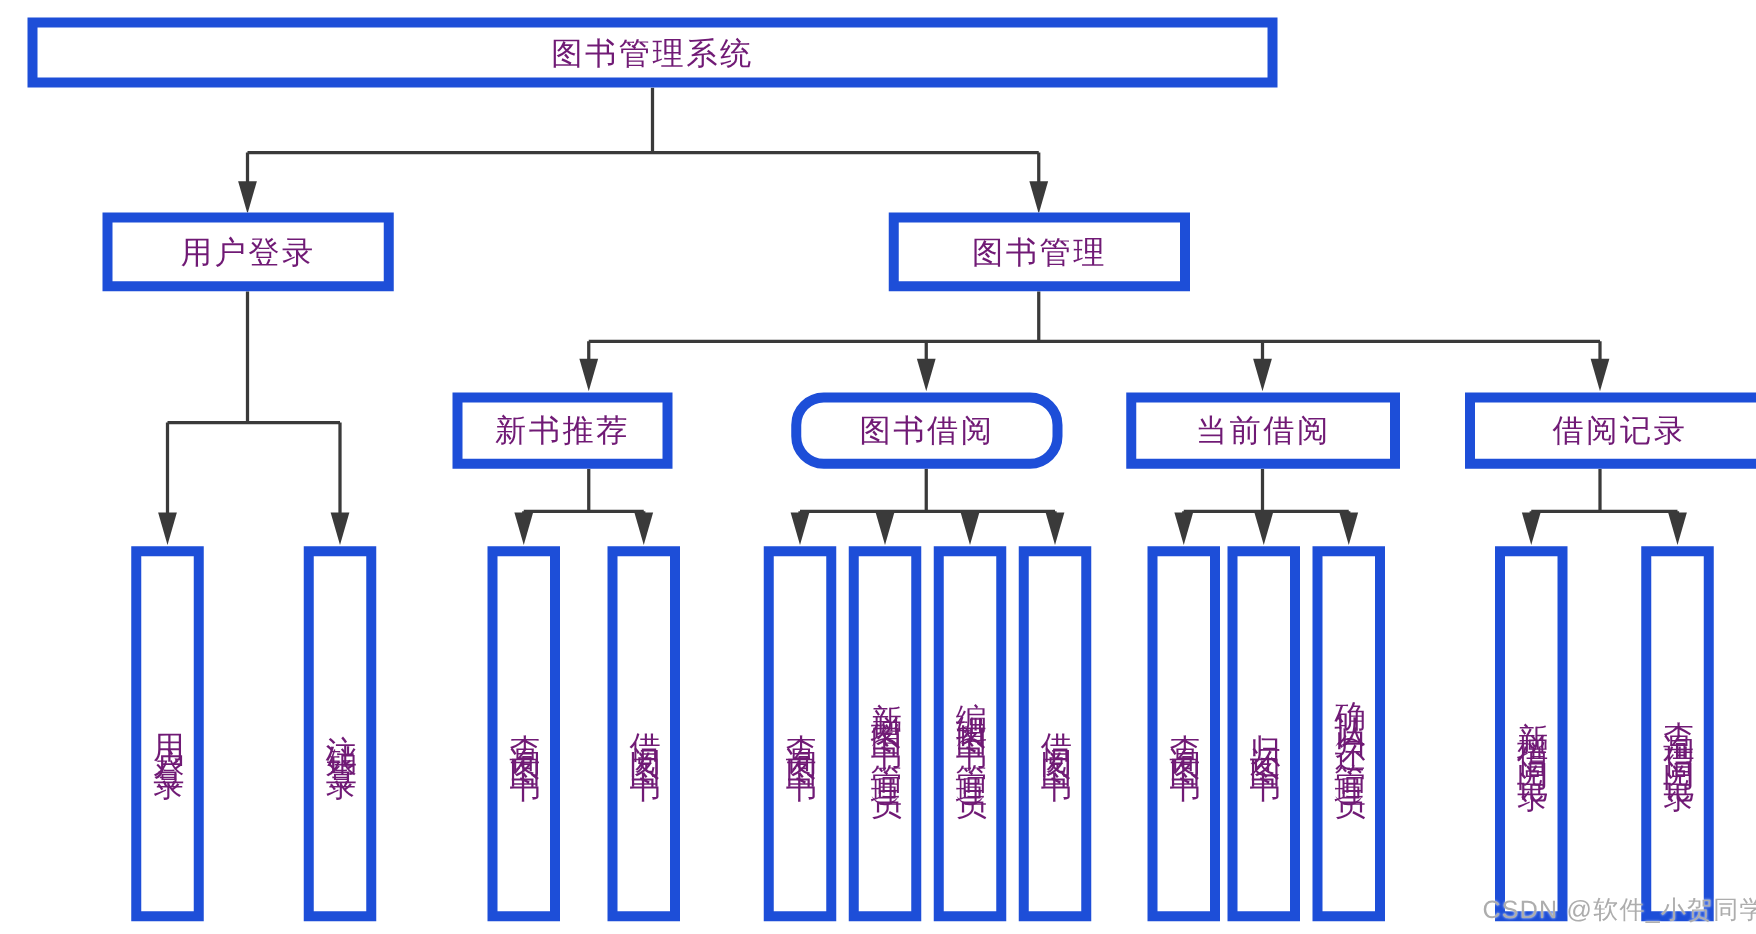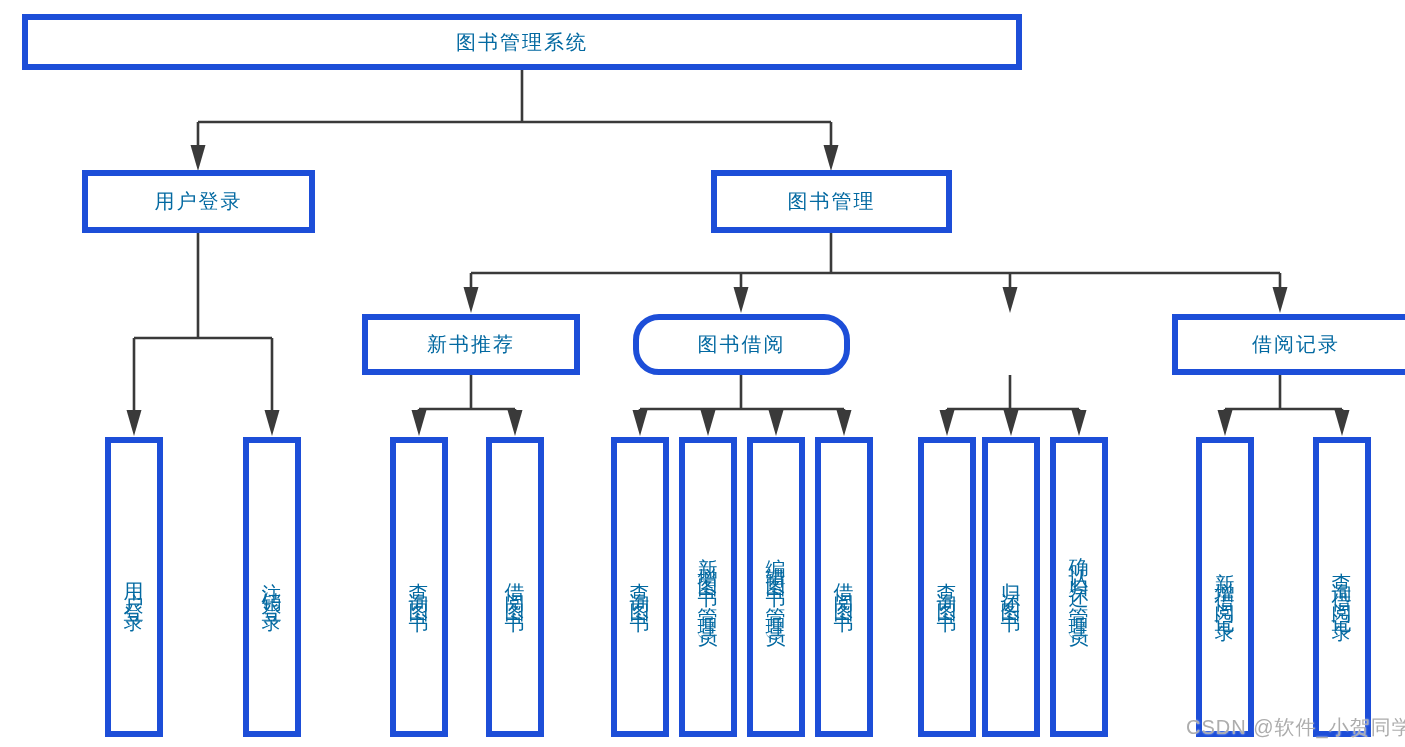--- a/index.html
+++ b/index.html
@@ -19,27 +19,27 @@
     position: absolute;
     left: 0;
     top: 0;
     width: 1405px;
     height: 747px;
     z-index: 1;
   }
   .node {
     position: absolute;
     box-sizing: border-box;
-    border: 6px solid #1d4ed8;
+    border: 8px solid #1d4ed8;
     background: #ffffff;
-    color: #0369a1;
+    color: #701a75;
     display: flex;
     align-items: center;
     justify-content: center;
-    font-size: 20px;
+    font-size: 25px;
     letter-spacing: 2px;
     z-index: 2;
     text-align: center;
   }
   .leaf {
     writing-mode: vertical-rl;
     text-orientation: mixed;
     letter-spacing: 10px;
     line-height: 1;
     padding: 8px 0;
@@ -99,22 +99,23 @@
       <polygon points="1225,436 1217.5,410 1232.5,410"></polygon>
       <polygon points="1342,436 1334.5,410 1349.5,410"></polygon>
     </g>
   </svg>
 
   <div class="node" style="left:22px; top:14px; width:1000px; height:56px;">图书管理系统</div>
 
   <div class="node" style="left:82px; top:170px; width:233px; height:63px;">用户登录</div>
   <div class="node" style="left:711px; top:170px; width:241px; height:63px;font-family:Liberation Serif, serif;">图书管理</div>
 
-  <div class="node" style="left:362px; top:314px; width:218px; height:61px;">新书推荐</div>
+  <div class="node" style="left:362px; top:314px; width:176px; height:61px;">新书推荐</div>
   <div class="node" style="left:633px; top:314px; width:217px; height:61px;border-radius:26px;">图书借阅</div>
+  <div class="node" style="left:901px; top:314px; width:219px; height:61px;">当前借阅</div>
   <div class="node" style="left:1172px; top:314px; width:248px; height:61px;">借阅记录</div>
 
   <div class="node leaf" style="left:105px; top:437px; width:58px; height:300px;">用户登录</div>
   <div class="node leaf" style="left:243px; top:437px; width:58px; height:300px;">注销登录</div>
 
   <div class="node leaf" style="left:390px; top:437px; width:58px; height:300px;">查询图书</div>
   <div class="node leaf" style="left:486px; top:437px; width:58px; height:300px;">借阅图书</div>
 
   <div class="node leaf" style="left:611px; top:437px; width:58px; height:300px;">查询图书</div>
   <div class="node leaf" style="left:679px; top:437px; width:58px; height:300px;">新增图书（管理员）</div>

